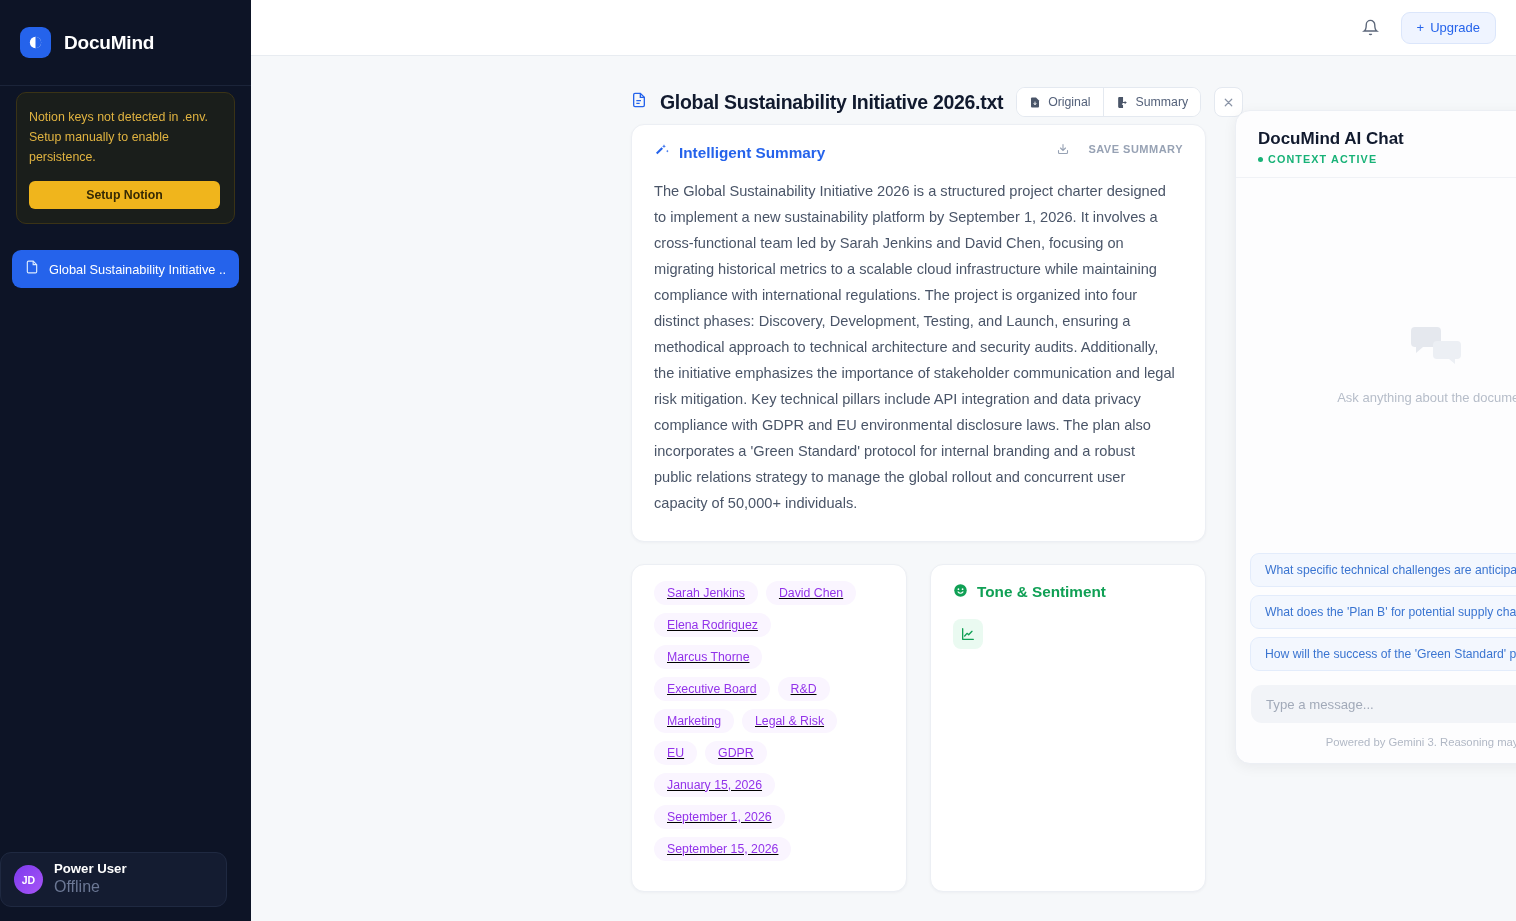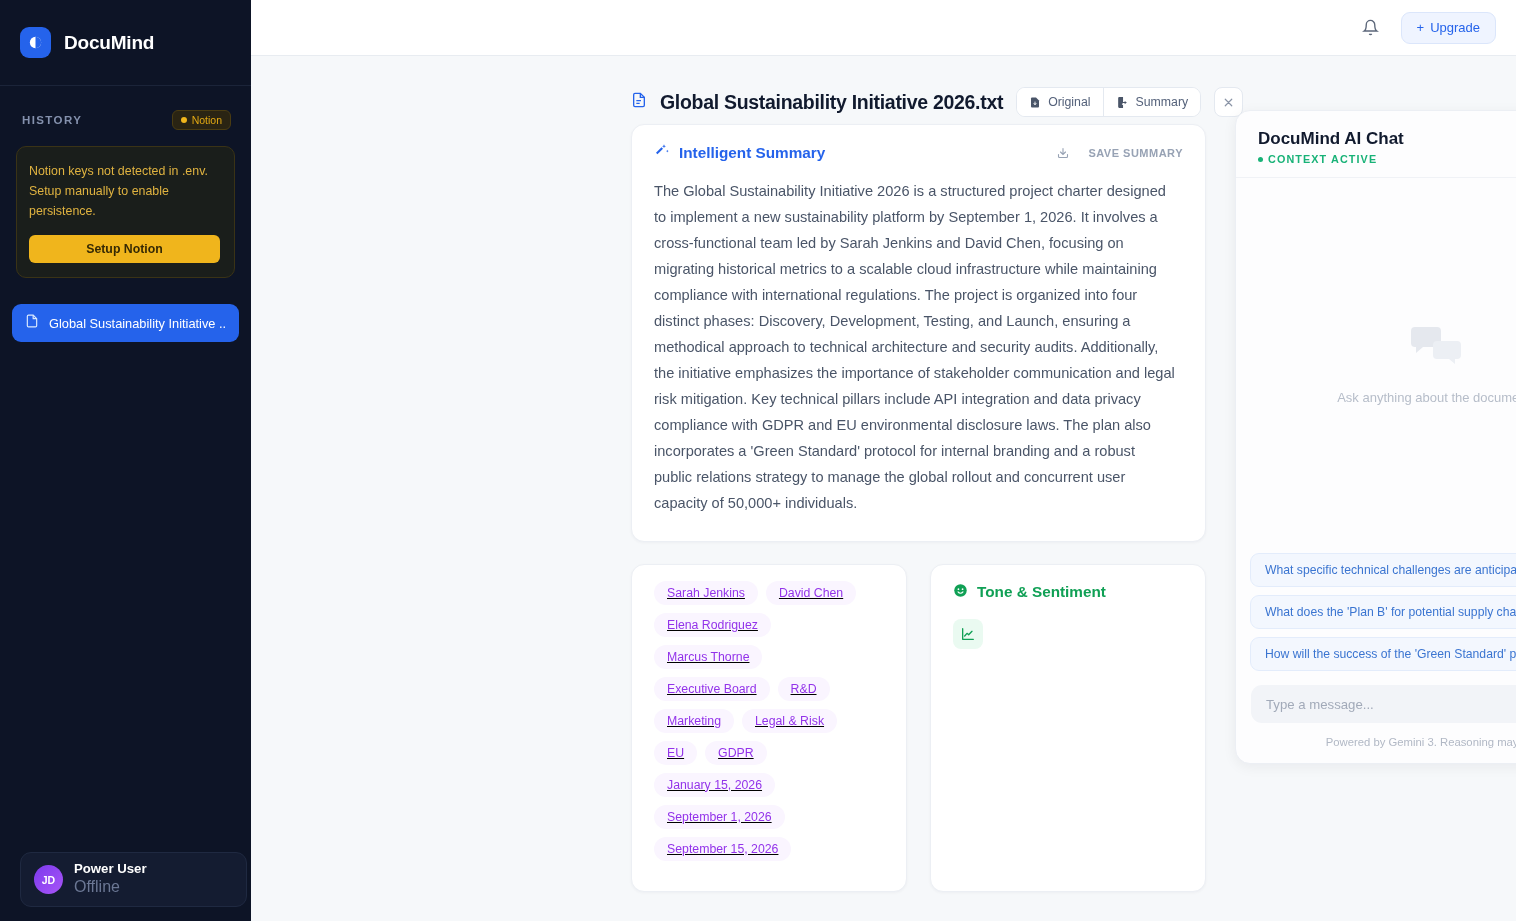--- a/index.html
+++ b/index.html
@@ -52,21 +52,21 @@
 
   .doc-item {
     margin: 26px 12px 0 12px; height: 38px; display: flex; align-items: center; gap: 10px;
     background: #2563eb; border-radius: 9px; padding: 0 13px; cursor: pointer;
   }
   .doc-item-label {
     color: #fff; font-size: 12.8px; white-space: nowrap; overflow: hidden;
   }
 
   .user-card {
-    position: absolute; left: 20px; bottom: 14px; width: 227px; height: 55px;
+    position: absolute; left: 0; bottom: 14px; width: 227px; height: 55px;
     background: #141c31; border: 1px solid #1f2941; border-radius: 11px;
     display: flex; align-items: center; gap: 11px; padding: 0 13px; cursor: pointer;
   }
   .avatar {
     width: 29px; height: 29px; border-radius: 50%; flex: 0 0 29px;
     background: linear-gradient(135deg,#7c3aed,#a855f7);
     color: #fff; font-size: 10.5px; font-weight: bold;
     display: flex; align-items: center; justify-content: center;
   }
   .user-name { color: #fff; font-size: 13.2px; font-weight: bold; line-height: 1.25; }
@@ -111,21 +111,21 @@
     width: 29px; height: 30px; background: #fff; border: 1px solid #e4e9f0;
     border-radius: 8px; display: flex; align-items: center; justify-content: center; cursor: pointer;
   }
 
   .cards { position: absolute; top: 68px; left: 380px; width: 575px; }
   .card {
     background: #fff; border: 1px solid #eceff4; border-radius: 13px;
     box-shadow: 0 1px 3px rgba(16,24,40,.04);
   }
   .card-head {
-    display: flex; align-items: center; justify-content: space-between;
+    display: flex; align-items: flex-start; justify-content: space-between;
     padding: 18px 22px 0 22px;
   }
   .card-title { display: flex; align-items: center; gap: 9px; font-size: 15.3px; font-weight: bold; }
   .t-blue   { color: #2563eb; }
   .t-purple { color: #9333ea; }
   .t-green  { color: #10a055; }
 
   .save-summary {
     display: flex; align-items: center; gap: 19px; cursor: pointer;
     color: #97a2b4; font-size: 11px; font-weight: bold; letter-spacing: .5px;
@@ -200,27 +200,20 @@
     <div class="brand">
       <span class="brand-logo">
         <svg width="17" height="17" viewBox="0 0 24 24">
             <circle cx="12" cy="12" r="8" fill="#fff"></circle>
             <path d="M12 4 A8 8 0 0 1 12 20 Z" fill="#2563eb"></path>
           </svg>
       </span>
       <span class="brand-name">DocuMind</span>
     </div>
 
-    <div class="hist-head">
-      <span class="hist-title">HISTORY</span>
-      <span class="notion-badge">
-        <i class="notion-dot"></i>
-        <span>Notion</span>
-      </span>
-    </div>
 
     <div class="notion-card">
       <div class="notion-msg">Notion keys not detected in .env. Setup manually to enable persistence.</div>
       <button class="setup-btn">Setup Notion</button>
     </div>
 
     <div class="doc-item">
       <span>
         <svg width="14" height="14" viewBox="0 0 24 24" fill="none" stroke="#dbeafe" stroke-width="2">
             <path d="M14 2H6a2 2 0 0 0-2 2v16a2 2 0 0 0 2 2h12a2 2 0 0 0 2-2V8z"></path>

